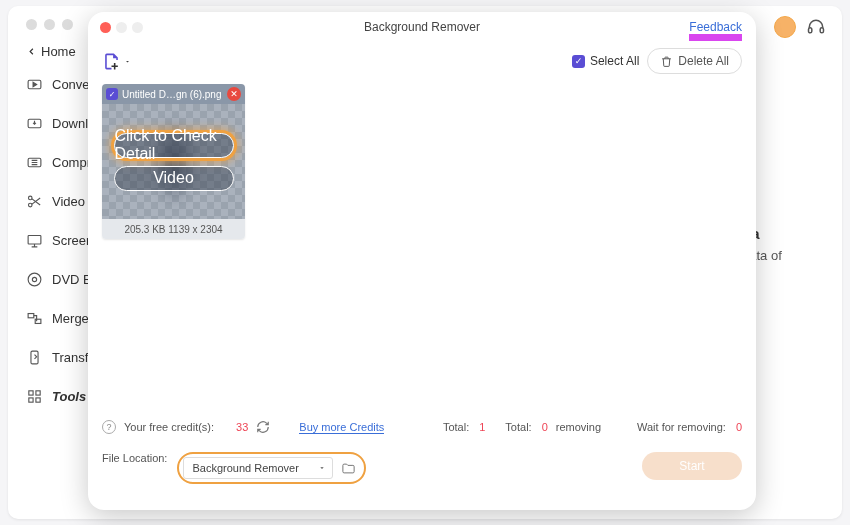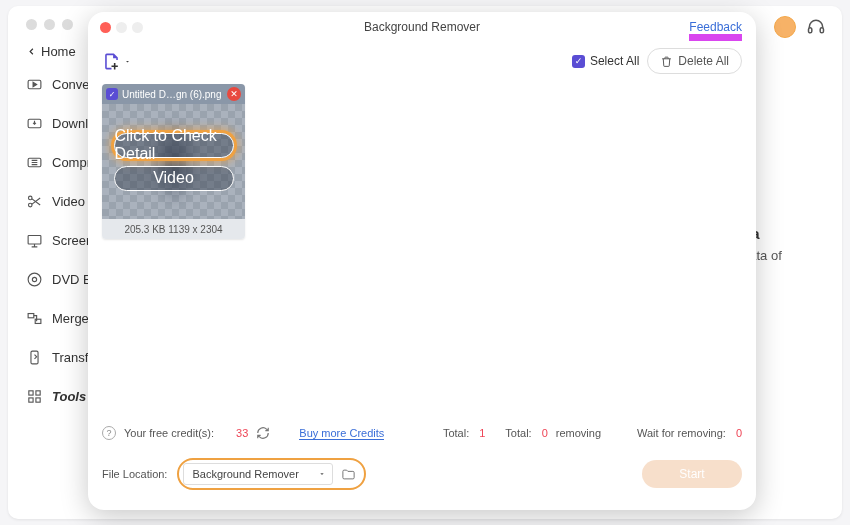--- a/index.html
+++ b/index.html
@@ -60,21 +60,21 @@
   
   .status { padding: 8px 14px; display: flex; align-items: center; gap: 8px; font-size: 11px; color: #555; border-top: 0; }
   .status .q { width: 14px; height: 14px; border: 1px solid #aaa; border-radius: 50%; display: flex; align-items: center; justify-content: center; font-size: 9px; color: #888; }
   .status .credits { color: #e45; margin-left: 14px; }
   .status .refresh { width: 14px; height: 14px; color: #777; }
   .status .buy { color: #3a6ed8; border-bottom: 1px solid #3a6ed8; margin-left: 21px; }
   .status-spacer { flex: 1; }
   .status .val { color: #e45; margin-left: 2px; }
   
   
-  .footer { padding: 10px 14px 20px; display: flex; align-items: center; gap: 10px; font-size: 11px; color: #555; }
+  .footer { padding: 10px 14px 26px; display: flex; gap: 10px; font-size: 11px; color: #555; }
   .loc-group { display: flex; align-items: center; border: 2px solid #efa141; border-radius: 16px; padding: 3px 8px 3px 4px; gap: 4px; }
   .loc-select { border: 1px solid #ddd; border-radius: 3px; padding: 4px 22px 4px 8px; font-size: 11px; color: #444; position: relative; display: flex; align-items: center; background: #fff; min-width: 150px; }
   .loc-select .caret2 { position: absolute; right: 6px; width: 8px; height: 8px; color: #555; }
   .folder-ico { width: 15px; height: 15px; color: #777; margin-left: 4px; }
   .start-btn { margin-left: auto; width: 100px; height: 28px; border-radius: 14px; background: #f1c5a1; color: #fff; display: flex; align-items: center; justify-content: center; font-size: 12px; opacity: 0.55; }
 </style>
 </head>
 <body>
 
 <div class="bg-window">

